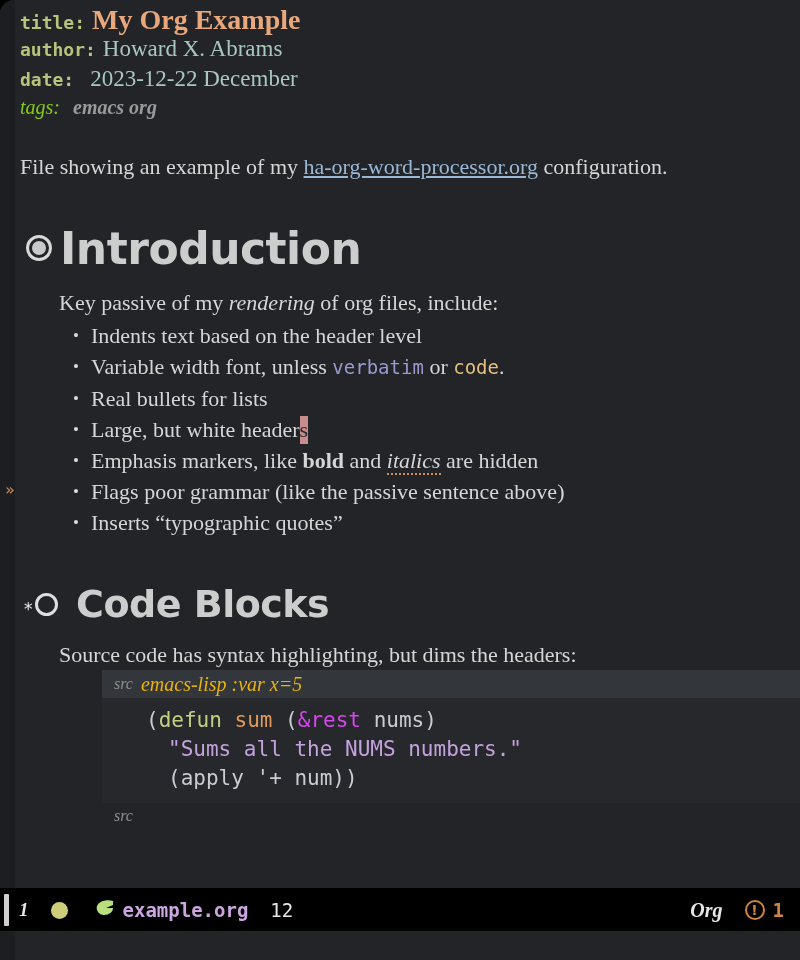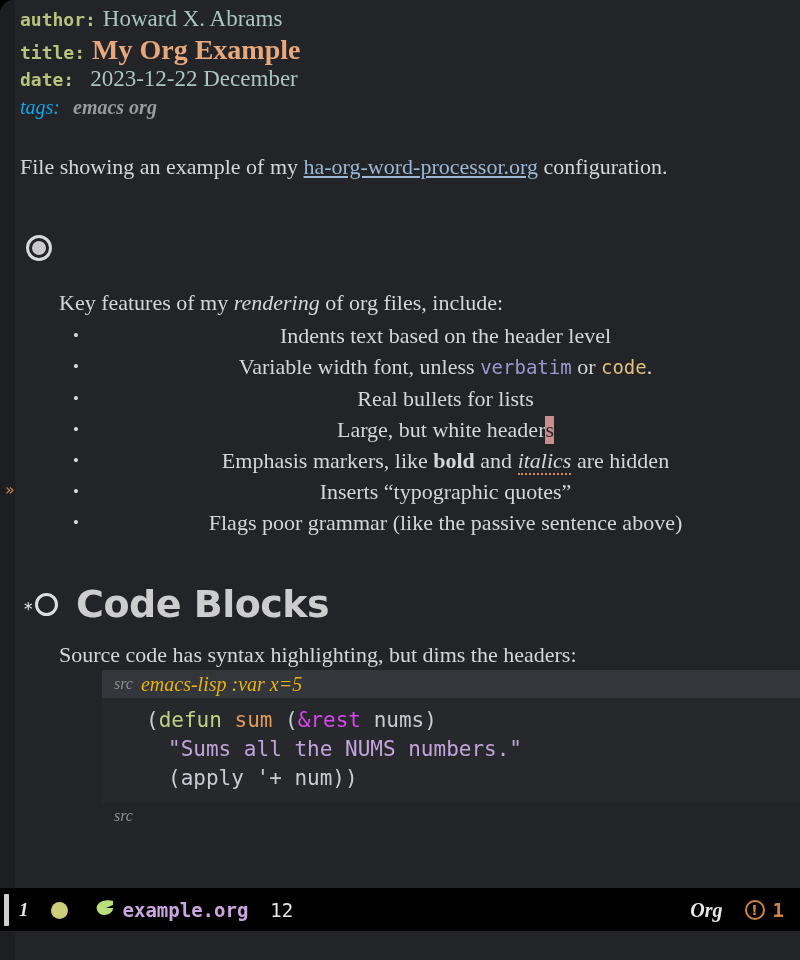--- a/index.html
+++ b/index.html
@@ -75,21 +75,21 @@
     align-items: baseline;
     height: 30px;
   }
   .meta-key {
     font-family: "DejaVu Sans Mono", monospace;
     font-size: 18px;
     font-weight: bold;
     color: #b9c37c;
     letter-spacing: 0px;
   }
-  .meta-key.dim { color: #0ea5e9; font-family: "Liberation Serif", serif; font-style: italic; font-weight: normal; font-size: 20px;}
+  .meta-key.dim { color: #84cc16; font-family: "Liberation Serif", serif; font-style: italic; font-weight: normal; font-size: 20px;}
   .meta-val {
     font-family: "Liberation Serif", serif;
     font-size: 23px;
     color: #a9c6bf;
   }
   .meta-val.title {
     color: #e8a87c;
     font-weight: bold;
     font-size: 28px;
     line-height: 28px;
@@ -196,21 +196,20 @@
   .lead {
     font-size: 22px;
     color: #d6d6d6;
     margin-top: 12px;
     margin-left: 14px;
   }
   ul.bullets {
     list-style: none;
     margin: 4px 0 0 0;
     padding: 0 0 0 46px;
-    text-align: center;
   }
   ul.bullets li {
     font-size: 22px;
     color: #d6d6d6;
     line-height: 31px;
     position: relative;
     white-space: nowrap;
   }
   ul.bullets li::before {
     content: "\2022";
@@ -404,29 +403,29 @@
 
     <div class="fringe">
       <div class="fringe-marker">»</div>
     </div>
 
     <div class="content">
 
       <div class="meta">
 
         <div class="meta-row">
+          <span class="meta-key">title:</span>
+          <span class="sp-1"></span>
+          <span class="meta-val title">My Org Example</span>
+        </div>
+
+        <div class="meta-row">
           <span class="meta-key">author:</span>
           <span class="sp-1"></span>
           <span class="meta-val">Howard X. Abrams</span>
-        </div>
-
-        <div class="meta-row">
-          <span class="meta-key">title:</span>
-          <span class="sp-1"></span>
-          <span class="meta-val title">My Org Example</span>
         </div>
 
         <div class="meta-row">
           <span class="meta-key">date:</span>
           <span class="sp-2"></span>
           <span class="meta-val">2023-12-22 December</span>
         </div>
 
         <div class="meta-row">
           <span class="meta-key dim">tags:</span>
@@ -436,25 +435,26 @@
       </div>
 
       <div class="intro-para">
         <span>File showing an example of my </span><a href="#" class="olink">ha-org-word-processor.org</a><span> configuration.</span>
       </div>
 
       <div class="h1">
         <div class="h1-bullet">
           <div class="ring"></div>
         </div>
+        <div class="h1-text">Introduction</div>
       </div>
 
       <div class="sec-body">
         <div class="lead">
-          <span>Key features of my </span><span class="ital">rendering</span><span> of org files, include:</span>
+          <span>Key passive of my </span><span class="ital">rendering</span><span> of org files, include:</span>
         </div>
 
         <ul class="bullets">
 
           <li>
             <span>Indents text based on the header level</span>
           </li>
 
           <li>
             <span>Variable width font, unless </span><span class="verbatim">verbatim</span><span> or </span><span class="codeface">code</span><span>.</span>
@@ -466,25 +466,25 @@
 
           <li>
             <span>Large, but white header</span><span class="cursor">s</span>
           </li>
 
           <li>
             <span>Emphasis markers, like </span><span class="bold">bold</span><span> and </span><span class="ital grammar">italics</span><span> are hidden</span>
           </li>
 
           <li>
+            <span>Flags poor grammar (like the passive sentence above)</span>
+          </li>
+
+          <li>
             <span>Inserts “typographic quotes”</span>
-          </li>
-
-          <li>
-            <span>Flags poor grammar (like the passive sentence above)</span>
           </li>
 
         </ul>
       </div>
 
       <div class="h2">
         <div class="h2-bullet">
           <span class="star">*</span>
           <span class="hollow"></span>
         </div>

